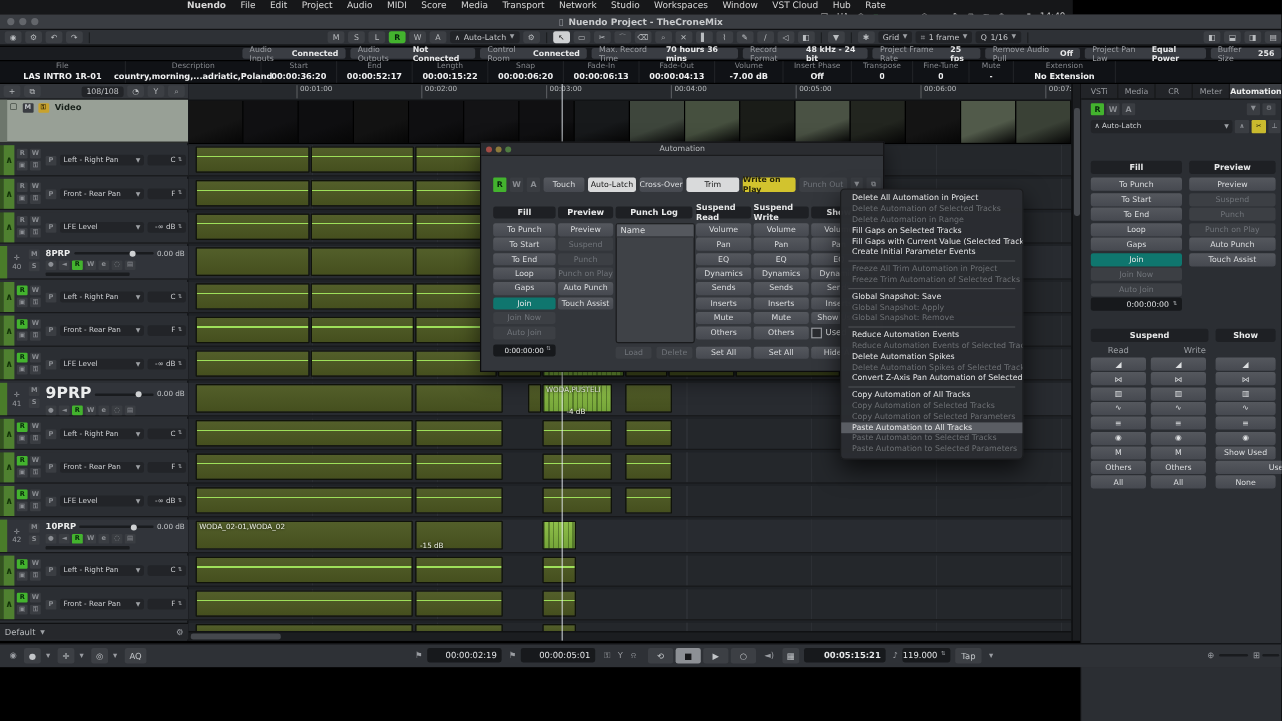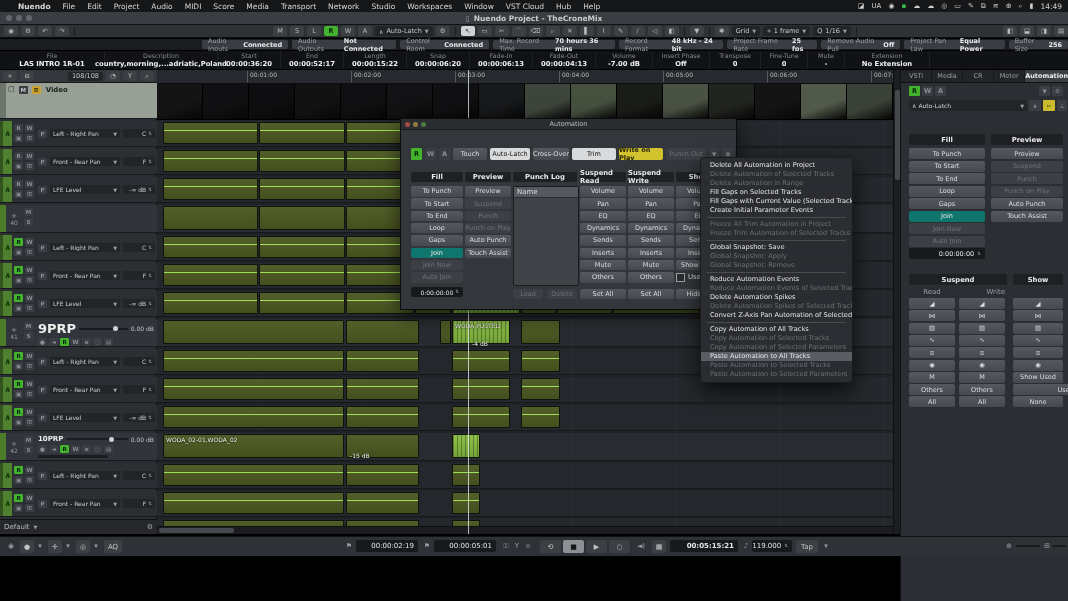--- a/index.html
+++ b/index.html
@@ -1,22 +1,22 @@
 <!DOCTYPE html>
 <html><head>
 <meta charset="utf-8">
 <style>
   html,body{margin:0;padding:0;background:#000;}
   #app{position:relative;width:1068px;height:601px;overflow:hidden;
        font-family:"DejaVu Sans",sans-serif;color:#d6d8da;font-size:7px;
        -webkit-font-smoothing:antialiased;}
   .abs{position:absolute;}
   
-  #menubar{left:0;top:0;width:1068px;height:12px;background:#161719;display:flex;align-items:center;
-           font-size:7.5px;color:#d8d8d8;}
+  #menubar{left:0;top:0;width:894px;height:12px;background:#161719;display:flex;align-items:center;
+           font-size:7.5px;color:#d8d8d8;flex-direction:column;}
   #menubar .mi{padding:0 6px;white-space:nowrap;}
   #menubar .mi.bold{font-weight:bold;}
   #menubar-right{margin-left:auto;display:flex;align-items:center;gap:7px;padding-right:6px;color:#cfcfcf;}
   
   #titlebar{left:0;top:12px;width:1068px;height:12px;background:#3a3d42;border-bottom:1px solid #101113;
             display:flex;align-items:center;justify-content:center;font-size:7.5px;color:#c9cbcd;font-weight:bold;}
   .dots{position:absolute;left:6px;top:3px;display:flex;gap:4px;}
   .dot{width:6px;height:6px;border-radius:50%;background:#63666b;}
   
   #toolbar{left:0;top:25px;width:1068px;height:13px;background:#2e3136;border-bottom:1px solid #101113;
@@ -144,21 +144,21 @@
         <div class="mi">MIDI</div>
         <div class="mi">Score</div>
         <div class="mi">Media</div>
         <div class="mi">Transport</div>
         <div class="mi">Network</div>
         <div class="mi">Studio</div>
         <div class="mi">Workspaces</div>
         <div class="mi">Window</div>
         <div class="mi">VST Cloud</div>
         <div class="mi">Hub</div>
-        <div class="mi">Help</div>
+        <div class="mi">Rate</div>
       </span>
     <span id="menubar-right">
         <div class="icon" style="font-size: 7px;">◪</div>
         <div class="icon" style="font-size: 7px;">UA</div>
         <div class="icon" style="font-size: 7px;">◉</div>
         <div class="icon" style="font-size: 7px; color: rgb(60, 194, 74);">▪</div>
         <div class="icon" style="font-size: 7px;">☁</div>
         <div class="icon" style="font-size: 7px;">☁</div>
         <div class="icon" style="font-size: 7px;">◎</div>
         <div class="icon" style="font-size: 7px;">▭</div>
@@ -432,20 +432,39 @@
         </div>
         <div class="lrow track" style="top: 122px; height: 28px;">
           <div class="cstrip"></div>
           <div style="width: 16px; display: flex; flex-direction: column; align-items: center; justify-content: center; color: rgb(154, 157, 162);">
             <div style="font-size: 6px;">✛</div>
             <div style="font-size: 6px;">40</div>
           </div>
           <div style="display: flex; flex-direction: column; gap: 2px; padding: 3px 2px;">
             <div class="minibtn dim">M</div>
             <div class="minibtn dim">S</div>
+          </div>
+          <div style="flex: 1 1 0%; display: flex; flex-direction: column; padding: 2px 3px; gap: 2px;">
+            <div style="display: flex; align-items: center; gap: 3px;">
+              <div style="font-weight: bold; font-size: 7px; color: rgb(236, 237, 237);">8PRP</div>
+              <div class="volline">
+                <div class="knob" style="left: 70%;"></div>
+              </div>
+              <div style="font-size: 6px; color: rgb(195, 198, 201);">0.00 dB</div>
+            </div>
+            <div style="display: flex; gap: 2px;">
+              <div class="minibtn dim">●</div>
+              <div class="minibtn dim">◄</div>
+              <div class="minibtn on">R</div>
+              <div class="minibtn dim">W</div>
+              <div class="minibtn dim">e</div>
+              <div class="minibtn dim">◌</div>
+              <div class="minibtn dim">▤</div>
+            </div>
+            <div class="meter" style="width: 70px;"></div>
           </div>
         </div>
         <div class="lrow lane" style="top: 152px; height: 26px;">
           <div class="cstrip"></div>
           <div class="lambda">∧</div>
           <div style="display: flex; flex-direction: column; gap: 2px; padding: 3px 2px;">
             <div style="display: flex; gap: 2px;">
               <div class="minibtn on">R</div>
               <div class="minibtn dim">W</div>
             </div>

